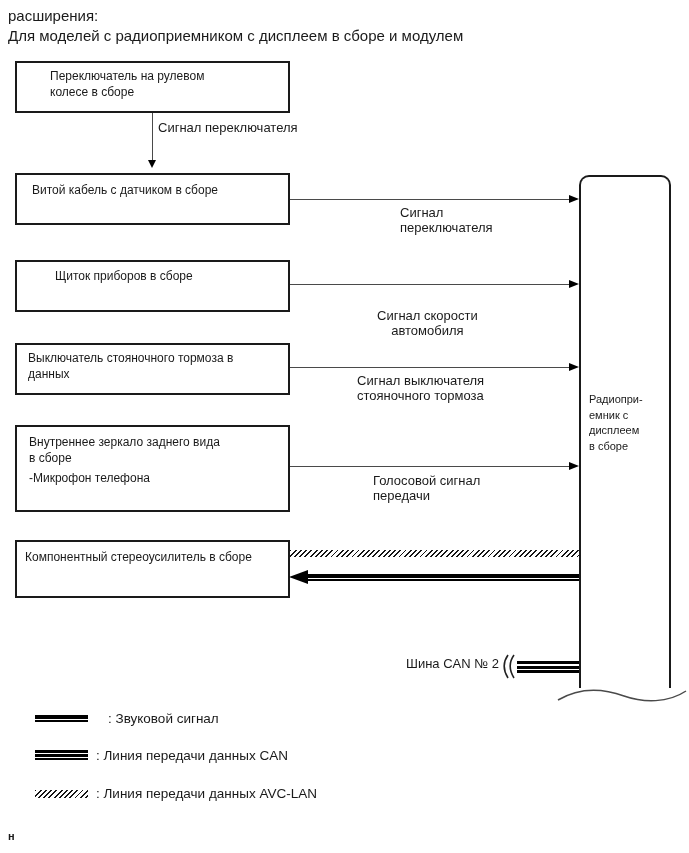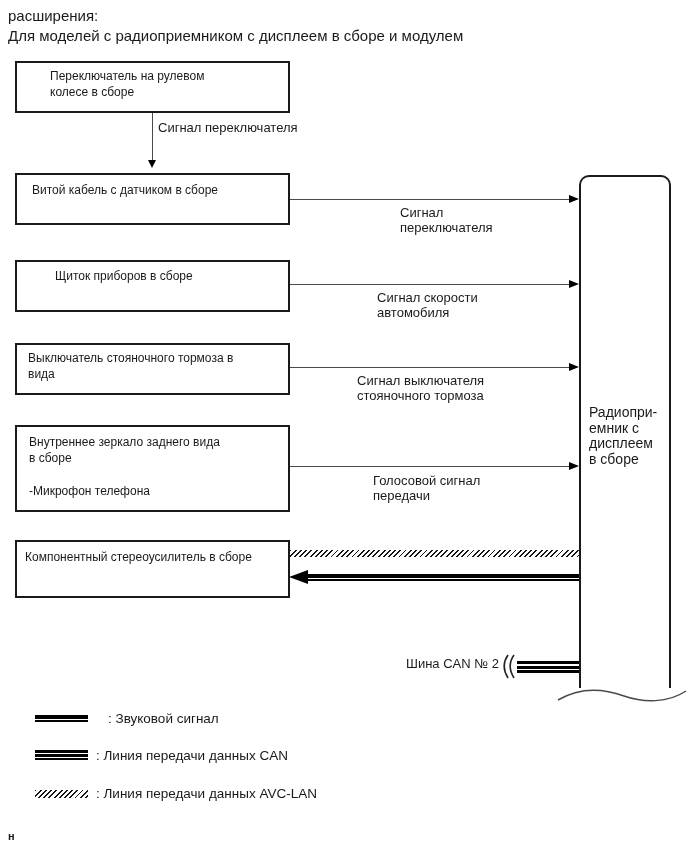--- a/index.html
+++ b/index.html
@@ -14,27 +14,27 @@
     position:absolute;left:15px;width:275px;box-sizing:border-box;
     border:2px solid #1a1a1a;background:#fff;font-size:12px;line-height:16px;
   }
   .box span{display:block;}
   .box-steering{top:61px;height:52px;padding:5px 6px 0 33px;}
   .box-spiral{top:173px;height:52px;padding:7px 6px 12px 15px;}
   .box-cluster{top:260px;height:52px;padding:6px 6px 16px 38px;}
   .box-parking{top:343px;height:52px;padding:5px 6px 0 11px;}
   .box-mirror{top:425px;height:87px;padding:7px 6px 0 12px;}
   .box-amp{top:540px;height:58px;padding:7px 6px 0 8px;}
-  .sub-line{margin-top:17px;}
+  .sub-line{margin-top:4px;}
 
   .radio-box{
     position:absolute;left:579px;top:175px;width:92px;height:513px;box-sizing:border-box;
     border:2px solid #1a1a1a;border-bottom:none;border-radius:10px 10px 0 0;background:#fff;
   }
-  .radio-label{position:absolute;left:8px;top:228px;font-size:14px;line-height:15.5px;}
+  .radio-label{position:absolute;left:8px;top:215px;font-size:11px;line-height:15.5px;}
   .radio-label span{display:block;}
   .wave{position:absolute;left:552px;top:684px;}
 
   .hline{position:absolute;height:1px;background:#4a4a4a;}
   .vline{position:absolute;width:1px;background:#4a4a4a;}
   .arrow-right{
     position:absolute;width:0;height:0;
     border-left:10px solid #000;border-top:4.5px solid transparent;border-bottom:4.5px solid transparent;
   }
   .arrow-down{
@@ -83,21 +83,21 @@
   <div class="box box-spiral">
     <span>Витой кабель с датчиком в сборе</span>
   </div>
 
   <div class="box box-cluster">
     <span>Щиток приборов в сборе</span>
   </div>
 
   <div class="box box-parking">
     <span>Выключатель стояночного тормоза в</span>
-    <span>вида</span>
+    <span>данных</span>
   </div>
 
   <div class="box box-mirror">
     <span>Внутреннее зеркало заднего вида</span>
     <span>в сборе</span>
     <span class="sub-line">-Микрофон телефона</span>
   </div>
 
   <div class="box box-amp">
     <span>Компонентный стереоусилитель в сборе</span>
@@ -123,21 +123,21 @@
 
   <div class="hline" style="left:290px;top:199px;width:280px;"></div>
   <div class="arrow-right" style="left:569px;top:195px;"></div>
   <div class="sig-label" style="left:400px;top:205px;">
     <span>Сигнал</span>
     <span>переключателя</span>
   </div>
 
   <div class="hline" style="left:290px;top:284px;width:280px;"></div>
   <div class="arrow-right" style="left:569px;top:280px;"></div>
-  <div class="sig-label" style="left:377px;top:290px;">
+  <div class="sig-label" style="left:377px;top:308px;text-align:center;">
     <span>Сигнал скорости</span>
     <span>автомобиля</span>
   </div>
 
   <div class="hline" style="left:290px;top:367px;width:280px;"></div>
   <div class="arrow-right" style="left:569px;top:363px;"></div>
   <div class="sig-label" style="left:357px;top:373px;">
     <span>Сигнал выключателя</span>
     <span>стояночного тормоза</span>
   </div>

